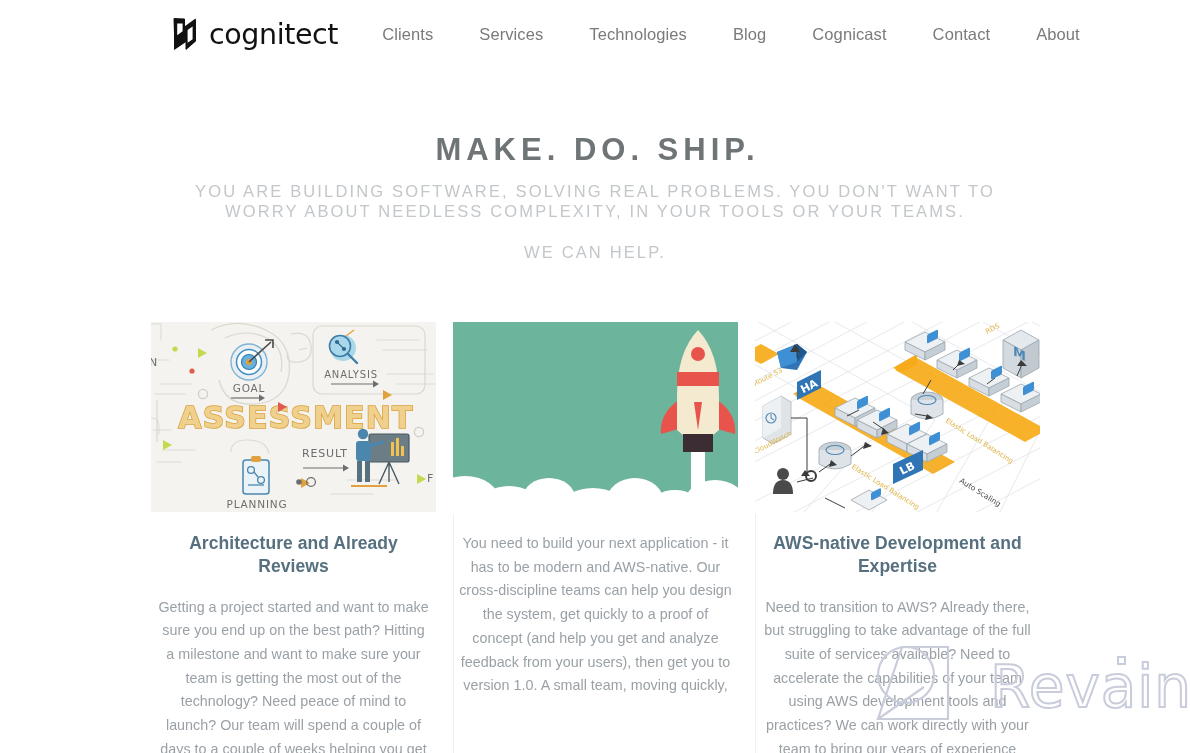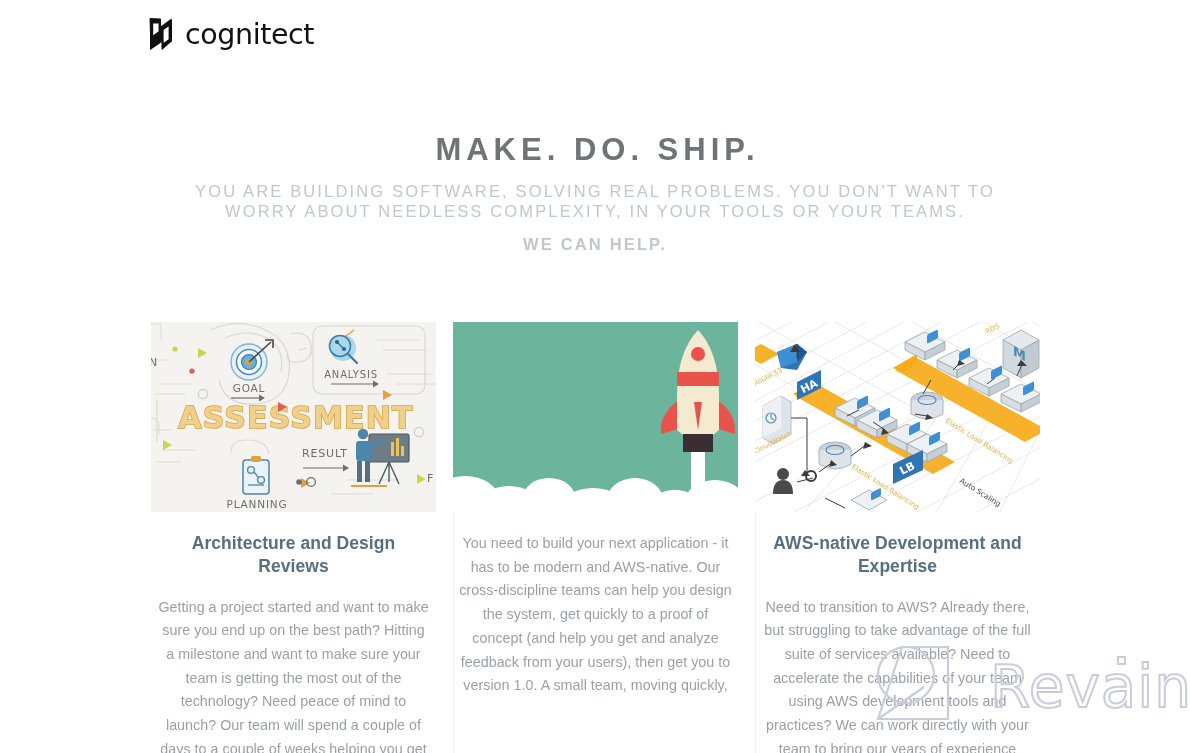--- a/index.html
+++ b/index.html
@@ -24,20 +24,21 @@
 
   
   .site-header {
     position: absolute;
     top: 0; left: 0;
     width: 1190px;
     height: 68px;
     display: flex;
     align-items: center;
     background: #ffffff;
+    padding-left: 24px;
   }
 
   .brand {
     display: flex;
     align-items: center;
     margin-left: 148px;
     text-decoration: none;
   }
 
   .brand-mark {
@@ -99,24 +100,24 @@
     font-weight: 400;
     color: #c3c7ca;
     letter-spacing: 2.15px;
     line-height: 1.18;
     max-width: 860px;
     margin: 12px auto;
   }
 
   .hero-help {
     font-size: 16.5px;
-    font-weight: 700;
+    font-weight: 400;
     color: #c3c7ca;
     letter-spacing: 2.15px;
-    margin-top: 14px;
+    margin-top: 22px;
   }
 
   
   .cards {
     position: absolute;
     top: 322px;
     left: 151px;
     width: 890px;
     display: flex;
     gap: 17px;
@@ -197,20 +198,29 @@
           <path d="M2 1 L2 33 L14 25 L14 33 L24 24 L24 2 L13 10 L13 2 Z
                    M5 6 L11 6 L11 14 L5 18 Z" fill="#111111"></path>
           <path d="M1.5 1.5 L12.5 1.5 L12.5 9.5 L23.5 1.5 L23.5 24.5 L13.5 32.5 L13.5 24.5 L2.5 32.5 Z" fill="#111111"></path>
           <path d="M5.2 6.4 L10.6 6.4 L10.6 14.2 L5.2 18.2 Z" fill="#ffffff"></path>
           <path d="M15.6 13.0 L20.6 9.4 L20.6 22.2 L15.6 25.8 Z" fill="#ffffff"></path>
         </svg>
       </span>
       <span class="brand-name">cognitect</span>
     </a>
 
+    <nav class="main-nav">
+      <a class="nav-link" href="#">Clients</a>
+      <a class="nav-link" href="#">Services</a>
+      <a class="nav-link" href="#">Technologies</a>
+      <a class="nav-link" href="#">Blog</a>
+      <a class="nav-link" href="#">Cognicast</a>
+      <a class="nav-link" href="#">Contact</a>
+      <a class="nav-link" href="#">About</a>
+    </nav>
   </header>
 
   <section class="hero">
     <h1 class="hero-title">MAKE. DO. SHIP.</h1>
     <p class="hero-sub">YOU ARE BUILDING SOFTWARE, SOLVING REAL PROBLEMS. YOU DON'T WANT TO WORRY ABOUT NEEDLESS COMPLEXITY, IN YOUR TOOLS OR YOUR TEAMS.</p>
     <p class="hero-help">WE CAN HELP.</p>
   </section>
 
   <section class="cards">
 
@@ -310,21 +320,21 @@
             <circle cx="52" cy="72" r="4.6" fill="none" stroke="#cfcfc6" stroke-width="1.3"></circle>
             <circle cx="268" cy="110" r="4.6" fill="none" stroke="#cfcfc6" stroke-width="1.3"></circle>
             <circle cx="148" cy="160" r="2.8" fill="#6e6e6e"></circle>
             <circle cx="160" cy="160" r="4.4" fill="none" stroke="#6e6e6e" stroke-width="1.3"></circle>
           </g>
           <text x="-2" y="44" font-family="DejaVu Sans, sans-serif" font-size="11" fill="#6e6e6e" letter-spacing="0.6">N</text>
           <text x="276" y="160" font-family="DejaVu Sans, sans-serif" font-size="11" fill="#6e6e6e">F</text>
         </svg>
       </div>
       <div class="card-body">
-        <h3 class="card-title">Architecture and Design Reviews</h3>
+        <h3 class="card-title">Architecture and Already Reviews</h3>
         <p class="card-text">Getting a project started and want to make sure you end up on the best path? Hitting a milestone and want to make sure your team is getting the most out of the technology? Need peace of mind to launch? Our team will spend a couple of days to a couple of weeks helping you get</p>
       </div>
     </article>
 
     <article class="card">
       <div class="card-divider"></div>
       <div class="card-media">
         <svg viewBox="0 0 285 190" xmlns="http://www.w3.org/2000/svg" aria-hidden="true">
           <rect width="285" height="190" fill="#6cb49c"></rect>
 

